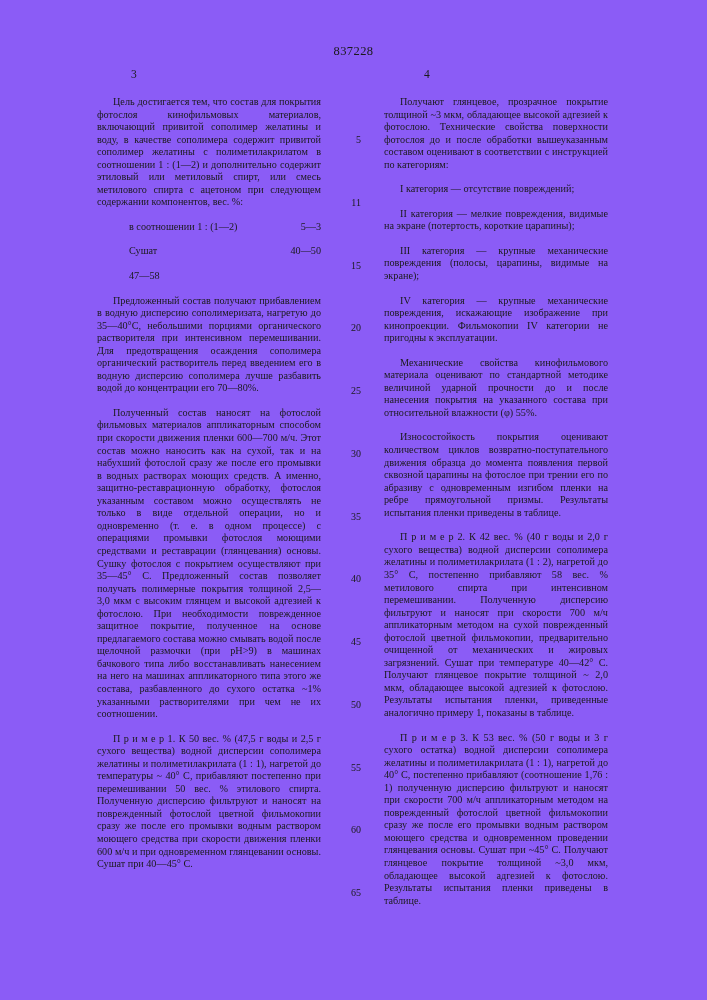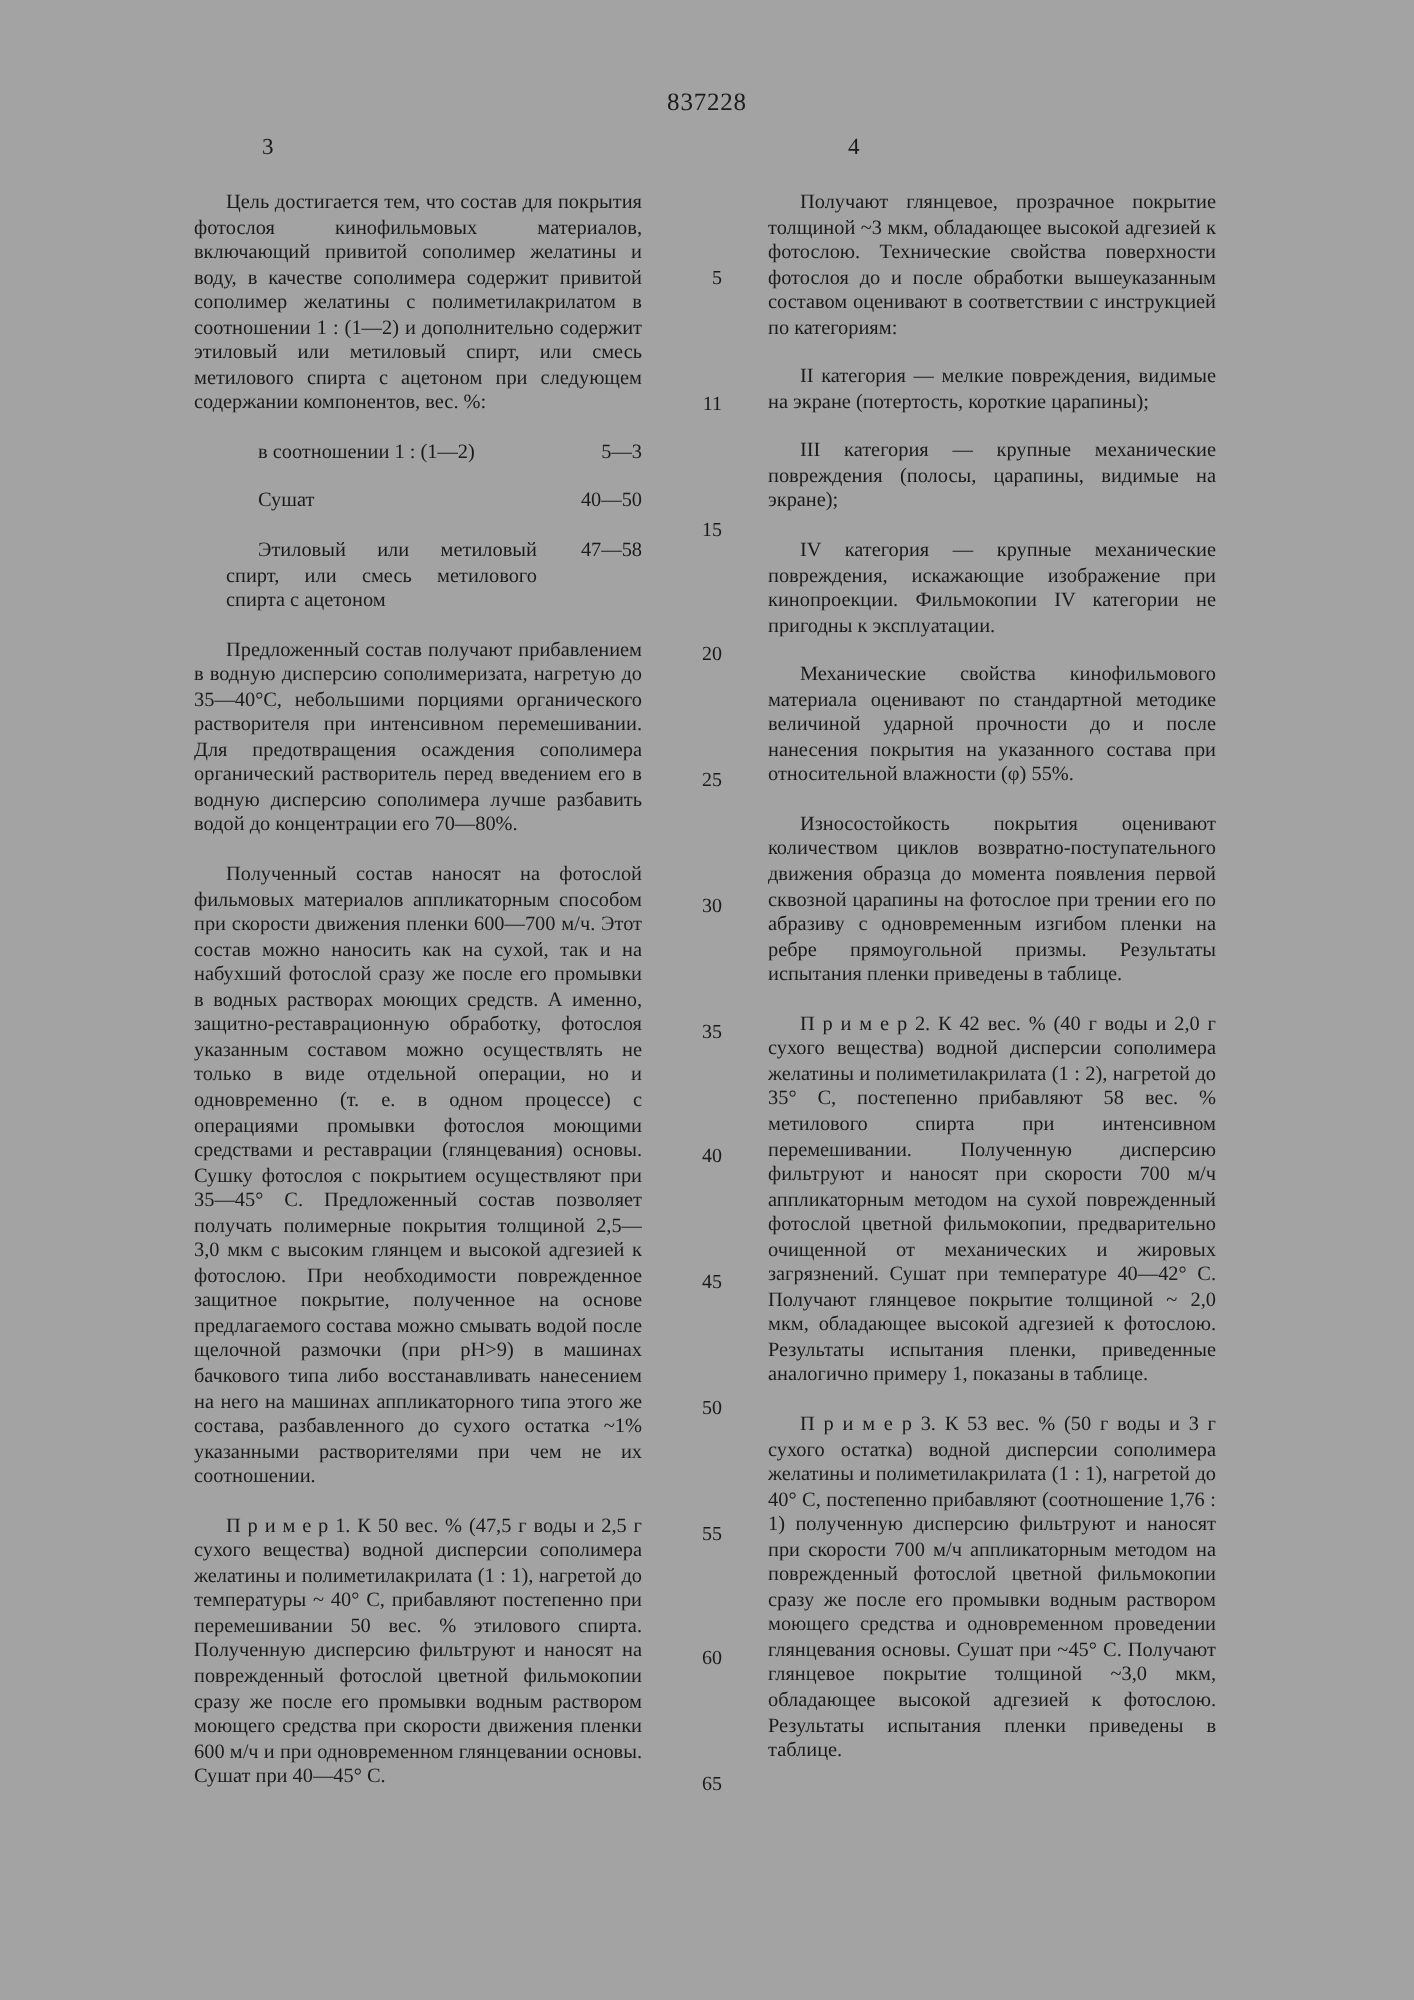--- a/index.html
+++ b/index.html
@@ -11,21 +11,21 @@
     width: 707px;
     height: 1000px;
     position: relative;
     font-family: "Liberation Serif", serif;
     color: #1a1a1a;
     overflow: hidden;
   }
   .page {
     position: absolute;
     inset: 0;
-    background: #a3a3a3;
+    background: #8b5cf6;
   }
   .patent-number {
     position: absolute;
     top: 44px;
     left: 0;
     width: 100%;
     text-align: center;
     font-size: 12.5px;
     letter-spacing: 0.4px;
     font-family: "Liberation Serif", serif;
@@ -171,31 +171,31 @@
 
     <p class="table-row ind2">
       <span class="label">в соотношении 1 : (1—2)</span>
         <span class="value">5—3</span>
     </p>
     <p class="table-row ind2">
       <span class="label">Сушат</span>
         <span class="value">40—50</span>
     </p>
     <p class="table-row ind2">
-      <span class="label">Этиловый или метиловый спирт, или смесь метилового спирта с ацетоном</span>
         <span class="value">47—58</span>
     </p>
 
     <p>Предложенный состав получают прибавлением в водную дисперсию сополимеризата, нагретую до 35—40°С, небольшими порциями органического растворителя при интенсивном перемешивании. Для предотвращения осаждения сополимера органический растворитель перед введением его в водную дисперсию сополимера лучше разбавить водой до концентрации его 70—80%.</p>
     <p>Полученный состав наносят на фотослой фильмовых материалов аппликаторным способом при скорости движения пленки 600—700 м/ч. Этот состав можно наносить как на сухой, так и на набухший фотослой сразу же после его промывки в водных растворах моющих средств. А именно, защитно-реставрационную обработку, фотослоя указанным составом можно осуществлять не только в виде отдельной операции, но и одновременно (т. е. в одном процессе) с операциями промывки фотослоя моющими средствами и реставрации (глянцевания) основы. Сушку фотослоя с покрытием осуществляют при 35—45° С. Предложенный состав позволяет получать полимерные покрытия толщиной 2,5—3,0 мкм с высоким глянцем и высокой адгезией к фотослою. При необходимости поврежденное защитное покрытие, полученное на основе предлагаемого состава можно смывать водой после щелочной размочки (при рН&gt;9) в машинах бачкового типа либо восстанавливать нанесением на него на машинах аппликаторного типа этого же состава, разбавленного до сухого остатка ~1% указанными растворителями при чем не их соотношении.</p>
     <p>П р и м е р 1. К 50 вес. % (47,5 г воды и 2,5 г сухого вещества) водной дисперсии сополимера желатины и полиметилакрилата (1 : 1), нагретой до температуры ~ 40° С, прибавляют постепенно при перемешивании 50 вес. % этилового спирта. Полученную дисперсию фильтруют и наносят на поврежденный фотослой цветной фильмокопии сразу же после его промывки водным раствором моющего средства при скорости движения пленки 600 м/ч и при одновременном глянцевании основы. Сушат при 40—45° С.</p>
   </div>
 
   <div class="column right">
     <p>Получают глянцевое, прозрачное покрытие толщиной ~3 мкм, обладающее высокой адгезией к фотослою. Технические свойства поверхности фотослоя до и после обработки вышеуказанным составом оценивают в соответствии с инструкцией по категориям:</p>
+    <p>I категория — отсутствие повреждений;</p>
     <p>II категория — мелкие повреждения, видимые на экране (потертость, короткие царапины);</p>
     <p>III категория — крупные механические повреждения (полосы, царапины, видимые на экране);</p>
     <p>IV категория — крупные механические повреждения, искажающие изображение при кинопроекции. Фильмокопии IV категории не пригодны к эксплуатации.</p>
     <p>Механические свойства кинофильмового материала оценивают по стандартной методике величиной ударной прочности до и после нанесения покрытия на указанного состава при относительной влажности (φ) 55%.</p>
     <p>Износостойкость покрытия оценивают количеством циклов возвратно-поступательного движения образца до момента появления первой сквозной царапины на фотослое при трении его по абразиву с одновременным изгибом пленки на ребре прямоугольной призмы. Результаты испытания пленки приведены в таблице.</p>
     <p>П р и м е р 2. К 42 вес. % (40 г воды и 2,0 г сухого вещества) водной дисперсии сополимера желатины и полиметилакрилата (1 : 2), нагретой до 35° С, постепенно прибавляют 58 вес. % метилового спирта при интенсивном перемешивании. Полученную дисперсию фильтруют и наносят при скорости 700 м/ч аппликаторным методом на сухой поврежденный фотослой цветной фильмокопии, предварительно очищенной от механических и жировых загрязнений. Сушат при температуре 40—42° С. Получают глянцевое покрытие толщиной ~ 2,0 мкм, обладающее высокой адгезией к фотослою. Результаты испытания пленки, приведенные аналогично примеру 1, показаны в таблице.</p>
     <p>П р и м е р 3. К 53 вес. % (50 г воды и 3 г сухого остатка) водной дисперсии сополимера желатины и полиметилакрилата (1 : 1), нагретой до 40° С, постепенно прибавляют (соотношение 1,76 : 1) полученную дисперсию фильтруют и наносят при скорости 700 м/ч аппликаторным методом на поврежденный фотослой цветной фильмокопии сразу же после его промывки водным раствором моющего средства и одновременном проведении глянцевания основы. Сушат при ~45° С. Получают глянцевое покрытие толщиной ~3,0 мкм, обладающее высокой адгезией к фотослою. Результаты испытания пленки приведены в таблице.</p>
   </div>
 
 </div>

